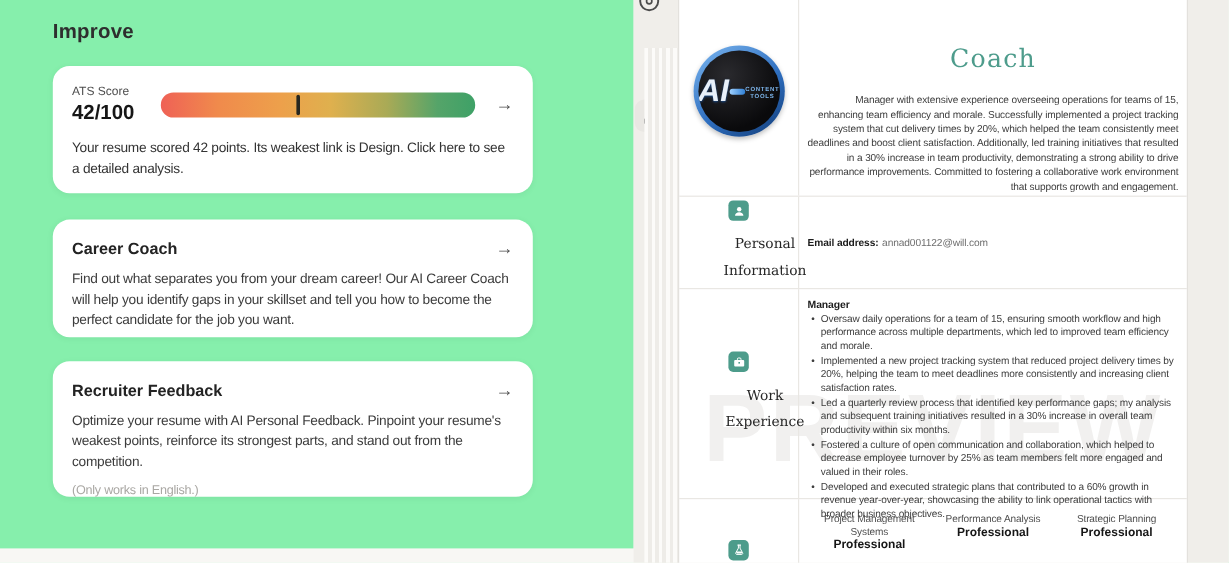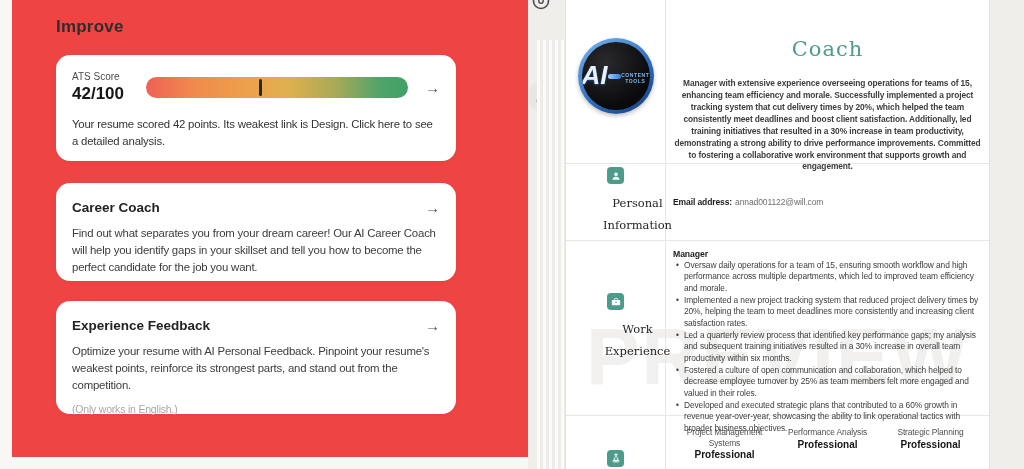--- a/index.html
+++ b/index.html
@@ -1,21 +1,21 @@
 <!DOCTYPE html>
 <html><head>
 <meta charset="utf-8">
 <style>
   * { margin:0; padding:0; box-sizing:border-box; }
   html,body { width:1024px; height:469px; overflow:hidden; }
   body { font-family:"Liberation Sans", sans-serif; }
   .app { position:relative; width:1024px; height:469px; background:#f8f7f4; }
 
   
-  .left-panel { position:absolute; left:12px; top:0; width:528px; height:457px; background:#ef4444; }
+  .left-panel { position:absolute; left:0; top:0; width:528px; height:457px; background:#86efac; }
   .page-title { position:absolute; left:44px; top:17px; font-size:17px; font-weight:700; color:#2e2e2e; letter-spacing:.2px; }
   .card { position:absolute; left:44px; width:400px; background:#fff; border-radius:14px; box-shadow:0 1px 5px rgba(0,0,0,.05); padding:16px; }
   .ats-card { top:55px; height:106px; cursor:pointer; }
   .ats-row { display:flex; align-items:center; gap:12px; }
   .ats-labels { width:62px; flex:none; }
   .ats-label { font-size:10px; color:#4c4c4c; margin-bottom:2px; }
   .ats-score { font-size:17px; font-weight:700; color:#161616; }
   .ats-bar { position:relative; flex:1; height:21px; border-radius:11px;
              background:linear-gradient(90deg,#ef6156 0%,#f08a4c 18%,#eda04b 38%,#dfb04e 54%,#a9aa56 72%,#55a469 88%,#3ea167 100%); }
   .ats-marker { position:absolute; top:2px; width:3px; height:17px; border-radius:2px; background:#27271f; }
@@ -56,21 +56,21 @@
                 display:flex; flex-direction:row; align-items:center; justify-content:center; overflow:hidden; }
   .logo-ai { font-size:26px; font-weight:700; font-style:italic; color:#e8f0fa; line-height:.9;
              text-shadow:0 1px 2px #1b4e8f; }
   .logo-swoosh { width:32px; height:5px; border-radius:3px; margin-top:1px;
                  background:linear-gradient(90deg,#9fd0ff,#2f7fd4); }
   .logo-sub { margin-top:3px; font-size:5px; font-weight:700; letter-spacing:.6px; color:#7db4ea; }
 
   
   .hdr-content { display:flex; flex-direction:column; align-items:center; justify-content:flex-start; padding-top:48px; }
   .resume-name { font-family:"DejaVu Serif", serif; font-size:21px; color:#4e9c8c; letter-spacing:1px; }
-  .resume-summary { margin-top:17px; font-size:8.4px; line-height:1.42; color:#3d3d3d; text-align:center; letter-spacing:-.1px;font-weight:bold; }
+  .resume-summary { margin-top:17px; font-size:8.4px; line-height:1.42; color:#3d3d3d; text-align:right; letter-spacing:-.1px; }
 
   
   .sec-icon { width:17px; height:17px; border-radius:4px; background:#4d9c8b; display:flex; align-items:center; justify-content:center; margin-bottom:9px; }
   .sec-label { font-family:"DejaVu Serif", serif; font-size:11.5px; color:#262626; line-height:1.9;margin-left:44px; }
 
   
   .email-line { display:flex; align-items:center; height:100%; font-size:8.5px; letter-spacing:-.1px; }
   .email-label { font-weight:700; color:#1c1c1c; }
   .email-value { color:#6e6e6e; margin-left:3px; }
 
@@ -112,21 +112,21 @@
     <div class="card coach-card">
       <div class="card-head">
         <div class="card-title">Career Coach</div>
         <div class="arrow">→</div>
       </div>
       <p class="card-body">Find out what separates you from your dream career! Our AI Career Coach will help you identify gaps in your skillset and tell you how to become the perfect candidate for the job you want.</p>
     </div>
 
     <div class="card feedback-card">
       <div class="card-head">
-        <div class="card-title">Experience Feedback</div>
+        <div class="card-title">Recruiter Feedback</div>
         <div class="arrow">→</div>
       </div>
       <p class="card-body">Optimize your resume with AI Personal Feedback. Pinpoint your resume's weakest points, reinforce its strongest parts, and stand out from the competition.</p>
       <p class="card-note">(Only works in English.)</p>
     </div>
   </div>
 
   <div class="right-panel">
 
     <div class="circle-icon">

